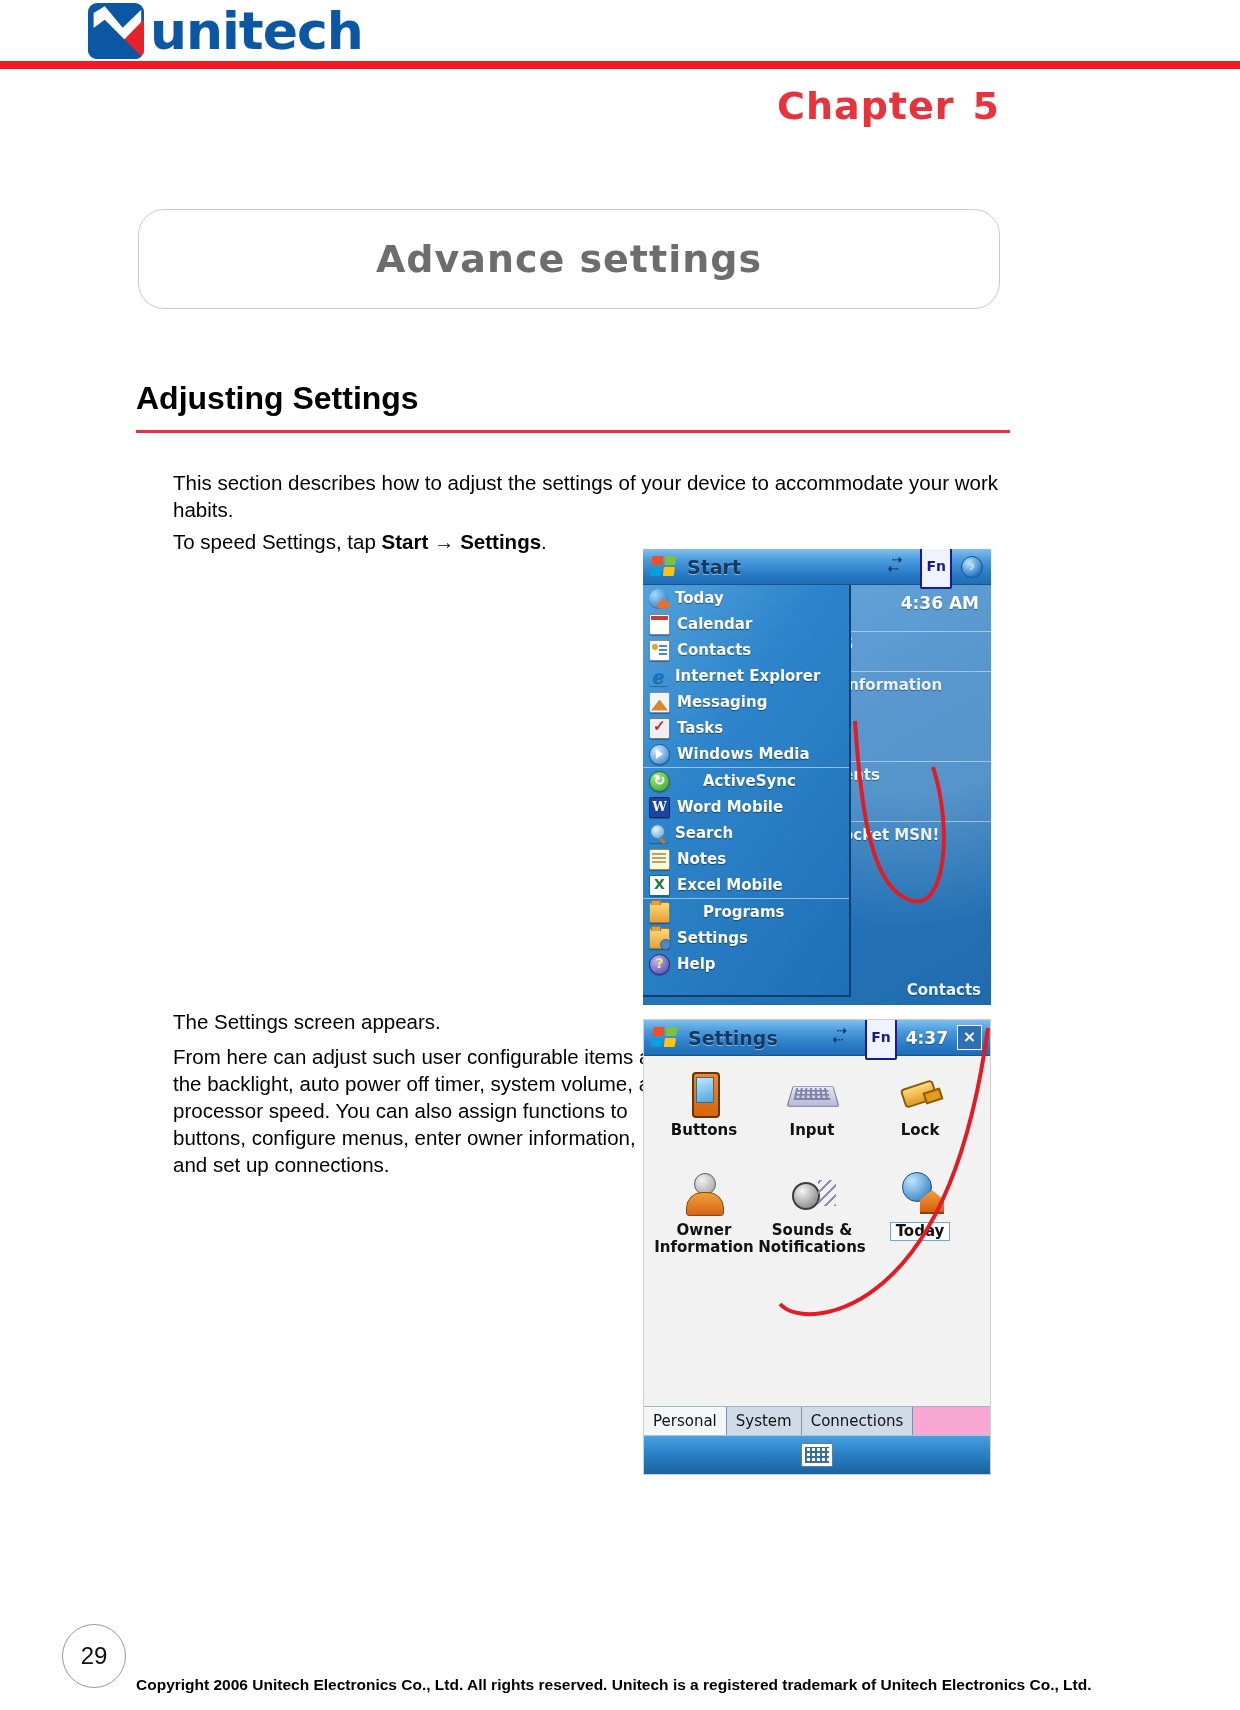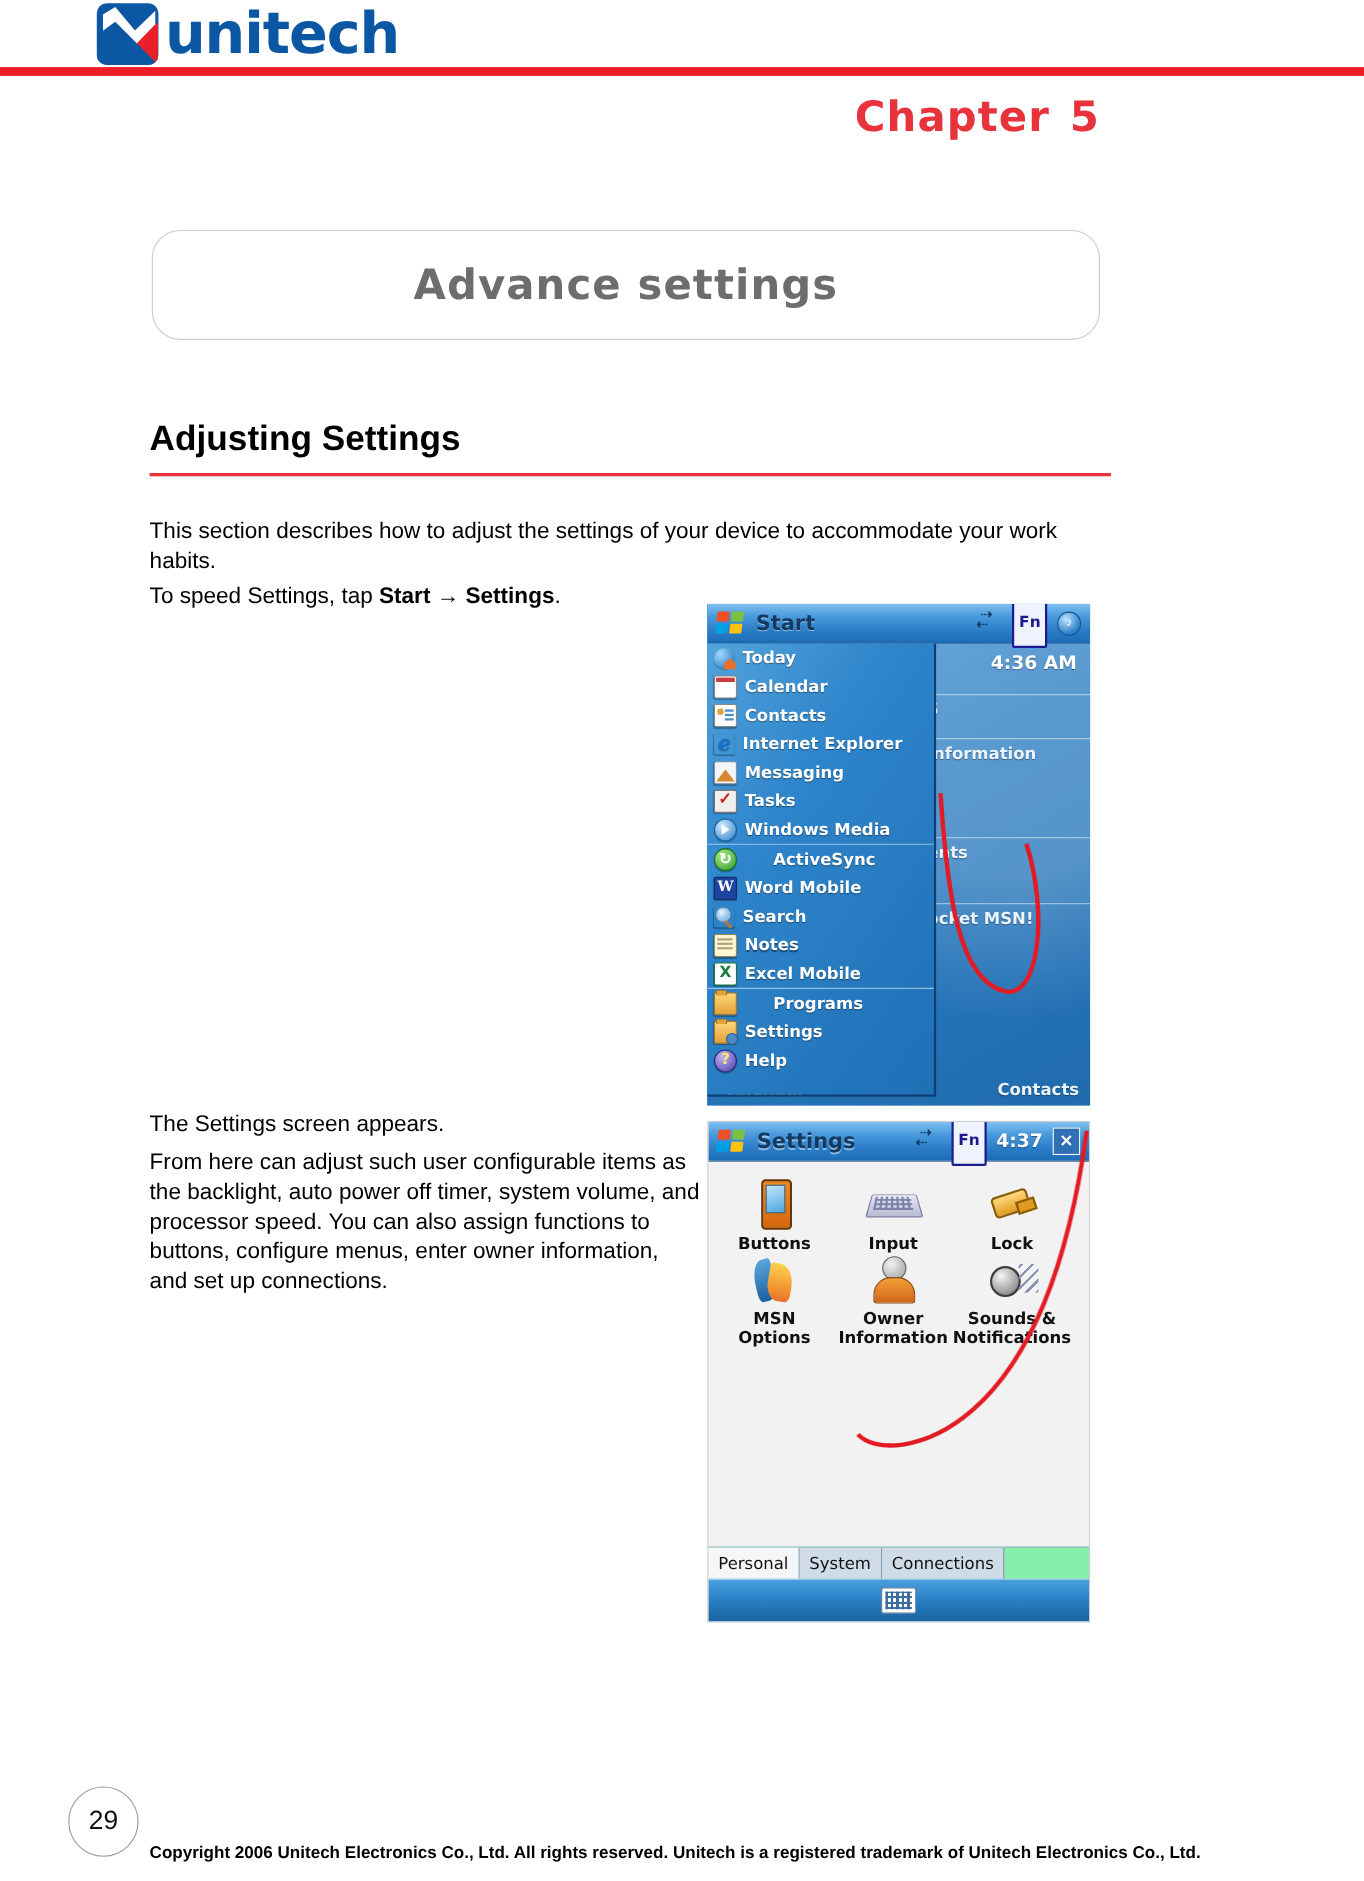--- a/index.html
+++ b/index.html
@@ -85,21 +85,21 @@
   }
   #section-rule {
     position: absolute; left: 136px; top: 430px;
     width: 874px; height: 3px; background: #e8323c;
   }
 
   
   .para {
     position: absolute;
     font-family: "Liberation Sans", sans-serif;
-    font-size: 20.5px; line-height: 27px; color: #000;
+    font-size: 20.5px; line-height: 27px; color: #000; margin-left: 37px;
   }
   #para-intro { left: 136px; top: 469px; width: 876px; }
   #para-access { left: 136px; top: 528px; width: 520px; }
   #para-settings-appear { left: 136px; top: 1008px; width: 490px; }
   #para-from-here { left: 136px; top: 1043px; width: 500px; }
   .para b { font-weight: bold; }
 
   
   #shot-start {
     position: absolute; left: 643px; top: 549px;
@@ -237,22 +237,22 @@
   
   #shot-settings {
     position: absolute; left: 643px; top: 1019px;
     width: 348px; height: 456px;
     overflow: hidden; background: #f2f2f2;
     border: 1px solid #cfcfcf; box-sizing: border-box;
   }
   #settings-grid {
     position: absolute; left: 0; top: 36px; width: 100%;
     padding: 14px 6px 0 6px; box-sizing: border-box;
-    display: grid; grid-template-columns: repeat(4, 1fr);
-    row-gap: 0;
+    display: grid; grid-template-columns: repeat(5, 1fr);
+    row-gap: 14px;
     justify-items: center;
   }
   .set-cell { width: 108px; text-align: center; }
   .set-ico {
     width: 52px; height: 48px; margin: 0 auto 4px auto; position: relative;
   }
   .set-label {
     font-family: "DejaVu Sans", sans-serif; font-weight: bold;
     font-size: 15px; line-height: 17px; color: #111;
   }
@@ -292,21 +292,21 @@
   .si-today::before{ content:""; position:absolute; left:8px; top:2px; width:28px; height:28px; border-radius:50%;
       background: radial-gradient(circle at 32% 28%,#bfe6ff,#1b6cb6); border:1px solid #144f86;}
   .si-today::after{ content:""; position:absolute; right:2px; bottom:4px; width:24px; height:22px;
       background: linear-gradient(180deg,#f79c3a,#d4600e);
       clip-path: polygon(50% 0,100% 42%,100% 100%,0 100%,0 42%); border-bottom:2px solid #8c3f06;}
   .today-box {
     display:inline-block; border:1.5px solid #6aa8dd; padding: 0 5px; background:#fff;
   }
   #settings-tabs {
     position: absolute; left: 0; bottom: 38px; width: 100%;
-    height: 30px; background: #86efac;
+    height: 30px; background: #f9a8d4;
     display: flex; align-items: flex-end;
     border-top: 1px solid #9fb4c8;
     box-sizing: border-box;
   }
   .s-tab {
     height: 29px; line-height: 29px; padding: 0 9px;
     font-family: "DejaVu Sans", sans-serif; font-size: 15px; color: #111;
     border-right: 1px solid #7d93a8;
     background: #cfdce8; box-sizing: border-box;
   }

